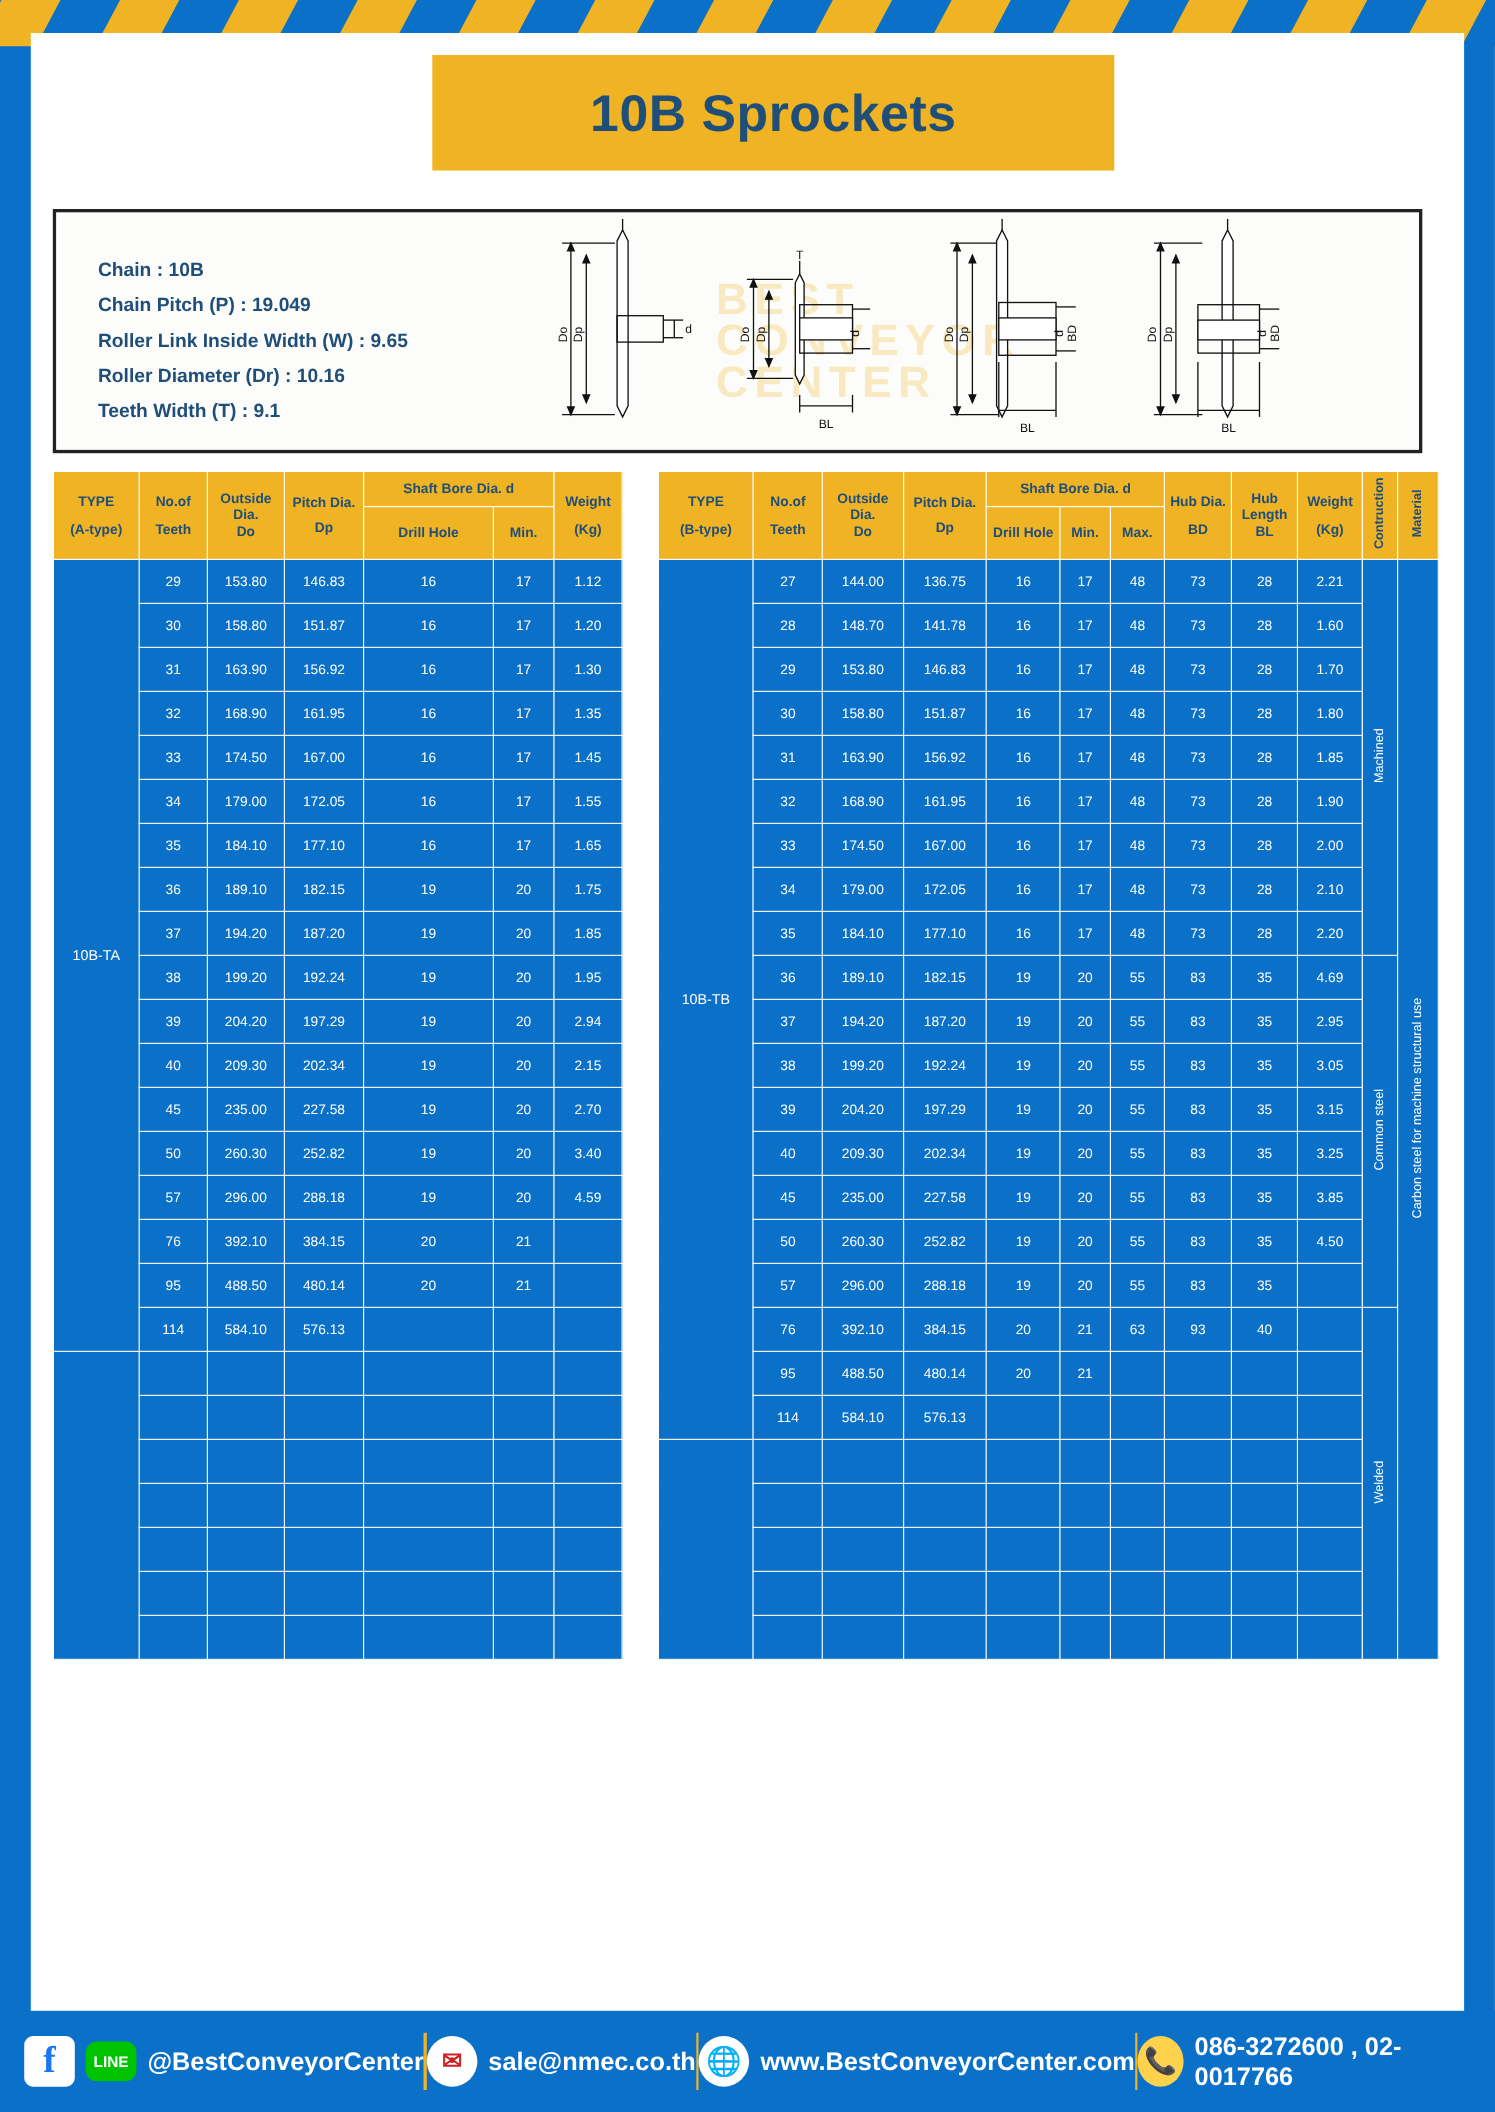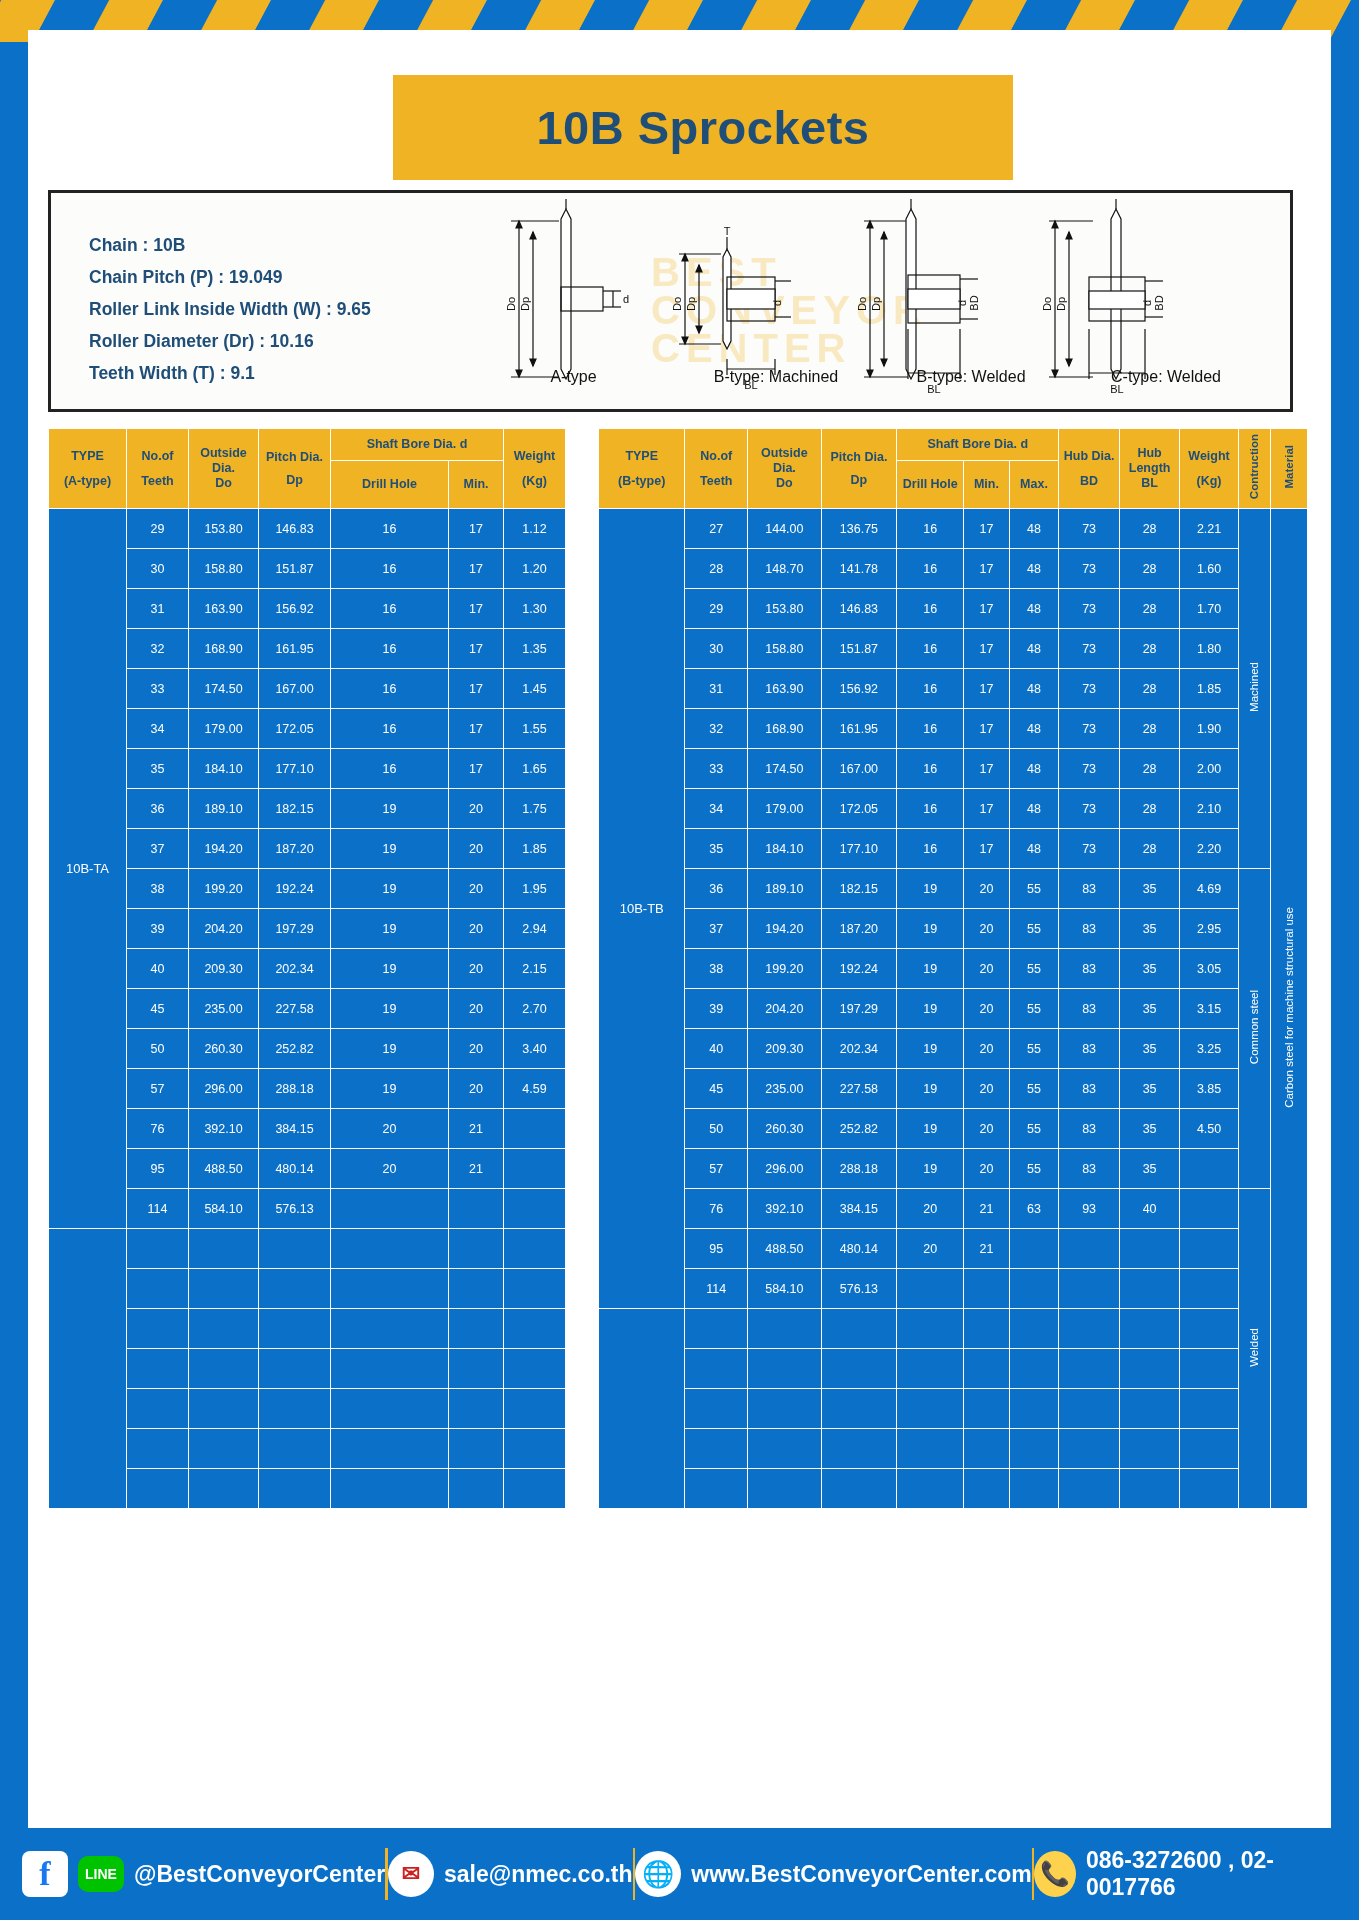--- a/index.html
+++ b/index.html
@@ -24,21 +24,21 @@
   .chev.b { background:#0b71c8; }
   .page {
     position:absolute; left:28px; top:30px;
     width:1303px; height:1820px;
     background:#ffffff;
   }
   
   .title-band {
     position:absolute; left:365px; top:20px; width:620px; height:105px;
     background:#f0b323;
-    display:flex; align-items:center; justify-content:center;margin-top:25px;
+    display:flex; align-items:center; justify-content:center;
   }
   .title-band h1 {
     margin:0; font-size:47px; color:#1f4e79; font-weight:bold;
     letter-spacing:0.5px;
   }
   
   .specbox {
     position:absolute; left:20px; top:160px; width:1245px; height:222px;
     border:3px solid #222; background:#fcfcfa;
   }
@@ -261,26 +261,20 @@
             <line x1="114" y1="130" x2="114" y2="180"></line>
             <line x1="58" y1="174" x2="114" y2="174"></line>
             <text x="86" y="194" font-size="11" fill="#111" text-anchor="middle" stroke="none">BL</text>
             <line x1="85" y1="10" x2="85" y2="-2"></line>
             <text x="85" y="-4" font-size="11" fill="#111" text-anchor="middle" stroke="none">T</text>
           </g>
         </g>
       </svg>
     </div>
 
-    <div class="dlabels">
-      <span style="width:205px">A-type</span>
-      <span style="width:200px">B-type: Machined</span>
-      <span style="width:190px">B-type: Welded</span>
-      <span style="width:200px">C-type: Welded</span>
-    </div>
   </div>
 
   <div class="tables">
 
     <table class="tbl-a">
       <thead>
         <tr>
           <th rowspan="2" style="width:78px;">
             <div>TYPE</div>
             <div style="height:10px"></div>

